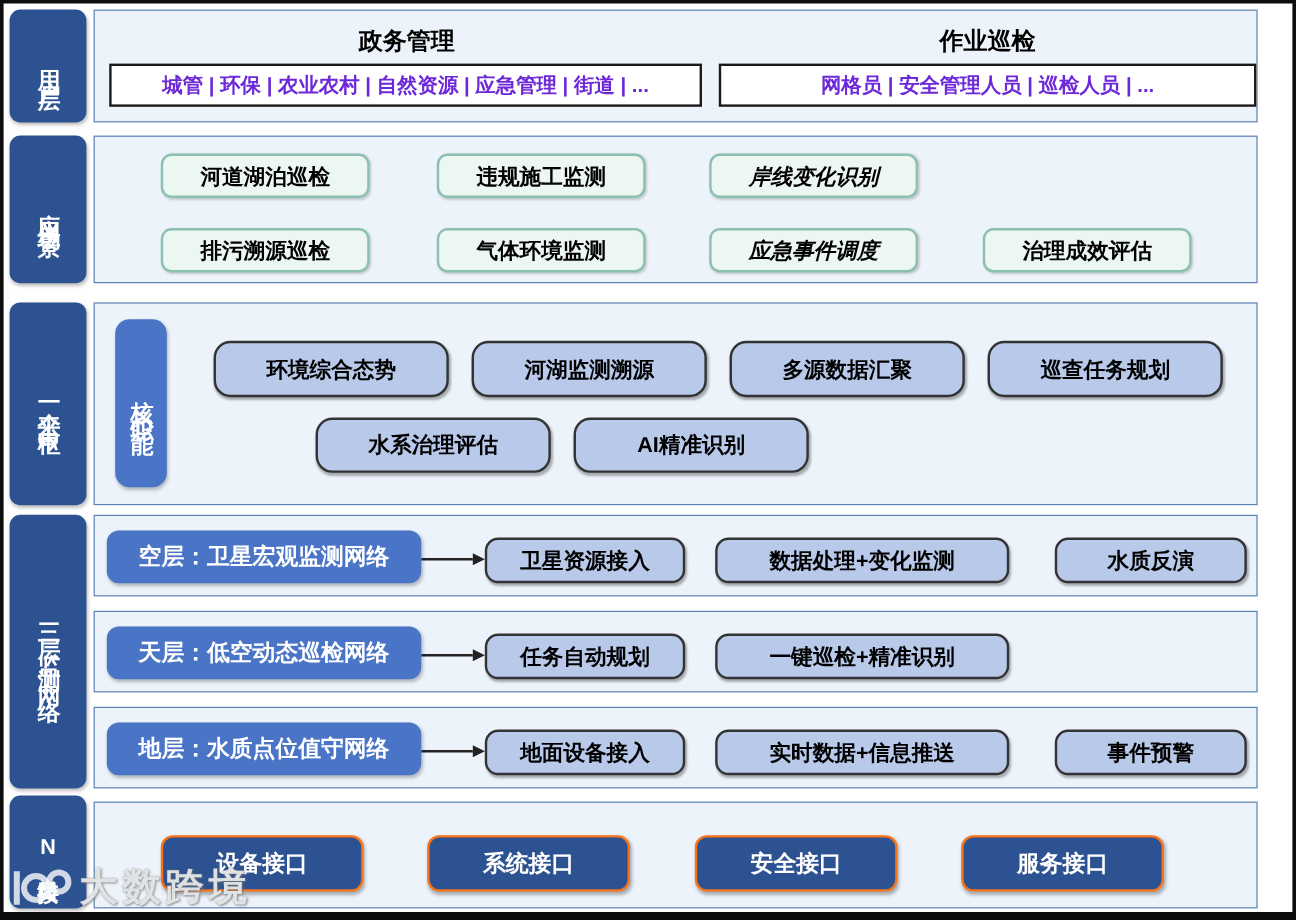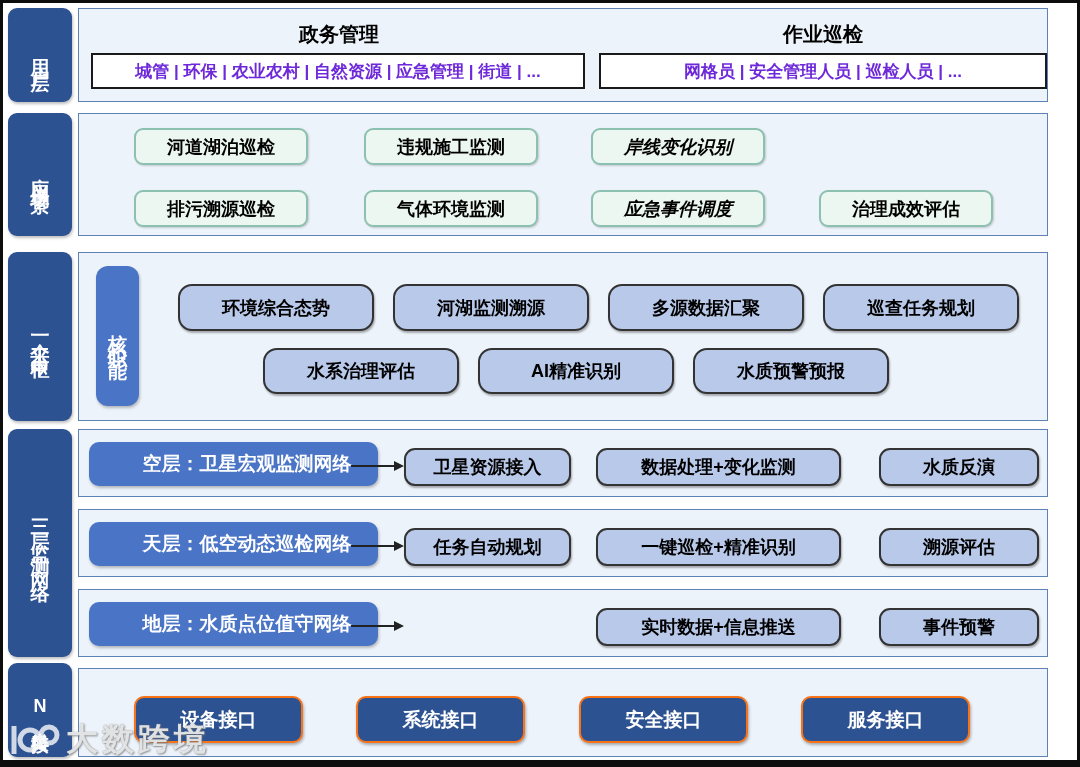--- a/index.html
+++ b/index.html
@@ -78,21 +78,20 @@
   .pf{width:196px;}
   .pf-r1{top:31px;} .pf-r2{top:95px;height:46px;}
   .pf-c1{left:99px;} .pf-c2{left:314px;} .pf-c3{left:529px;} .pf-c4{left:744px;}
   .pf2-c1{left:184px;} .pf2-c2{left:399px;} .pf2-c3{left:614px;}
   
   .net-pill{
     position:absolute;left:10px;top:12px;width:262px;height:44px;
     background:#4a74c5;border-radius:10px;color:#fff;font-weight:bold;font-size:19px;
     display:flex;align-items:center;justify-content:center;
     box-shadow:1px 2px 3px rgba(0,0,0,0.25);
-    padding-left:27px;
   }
   .net-arrow{position:absolute;left:272px;top:30px;width:54px;height:12px;}
   .net-btn{top:18px;height:38px;border-radius:11px;}
   .nb1{left:325px;width:167px;}
   .nb2{left:517px;width:245px;}
   .nb3{left:800px;width:160px;}
   
   .if-btn{
     position:absolute;top:27px;width:169px;height:47px;border-radius:10px;
     background:#2d5292;border:2px solid #f97316;box-sizing:border-box;
@@ -139,21 +138,20 @@
 </div>
 
 <div class="panel p3">
   <div class="core-pill">核心职能</div>
   <div class="peri-btn pf pf-r1 pf-c1">环境综合态势</div>
   <div class="peri-btn pf pf-r1 pf-c2">河湖监测溯源</div>
   <div class="peri-btn pf pf-r1 pf-c3">多源数据汇聚</div>
   <div class="peri-btn pf pf-r1 pf-c4">巡查任务规划</div>
   <div class="peri-btn pf pf-r2 pf2-c1">水系治理评估</div>
   <div class="peri-btn pf pf-r2 pf2-c2">AI精准识别</div>
-  <div class="peri-btn pf pf-r2 pf2-c3">水质预警预报</div>
 </div>
 
 <div class="panel p4a">
   <div class="net-pill">空层：卫星宏观监测网络</div>
   <svg class="net-arrow" viewBox="0 0 54 12">
     <line x1="0" y1="6" x2="43" y2="6" stroke="#222" stroke-width="2"></line>
     <polygon points="43,1 53,6 43,11" fill="#222"></polygon>
   </svg>
   <div class="peri-btn net-btn nb1">卫星资源接入</div>
   <div class="peri-btn net-btn nb2">数据处理+变化监测</div>
@@ -161,29 +159,29 @@
 </div>
 
 <div class="panel p4b">
   <div class="net-pill">天层：低空动态巡检网络</div>
   <svg class="net-arrow" viewBox="0 0 54 12">
     <line x1="0" y1="6" x2="43" y2="6" stroke="#222" stroke-width="2"></line>
     <polygon points="43,1 53,6 43,11" fill="#222"></polygon>
   </svg>
   <div class="peri-btn net-btn nb1">任务自动规划</div>
   <div class="peri-btn net-btn nb2">一键巡检+精准识别</div>
-  <div class="peri-btn net-btn nb3">溯源评估</div>
 </div>
 
 <div class="panel p4c">
   <div class="net-pill">地层：水质点位值守网络</div>
   <svg class="net-arrow" viewBox="0 0 54 12">
     <line x1="0" y1="6" x2="43" y2="6" stroke="#222" stroke-width="2"></line>
     <polygon points="43,1 53,6 43,11" fill="#222"></polygon>
   </svg>
+  <div class="peri-btn net-btn nb1">地面设备接入</div>
   <div class="peri-btn net-btn nb2">实时数据+信息推送</div>
   <div class="peri-btn net-btn nb3">事件预警</div>
 </div>
 
 <div class="panel p5">
   <div class="if-btn if-c1">设备接口</div>
   <div class="if-btn if-c2">系统接口</div>
   <div class="if-btn if-c3">安全接口</div>
   <div class="if-btn if-c4">服务接口</div>
 </div>

